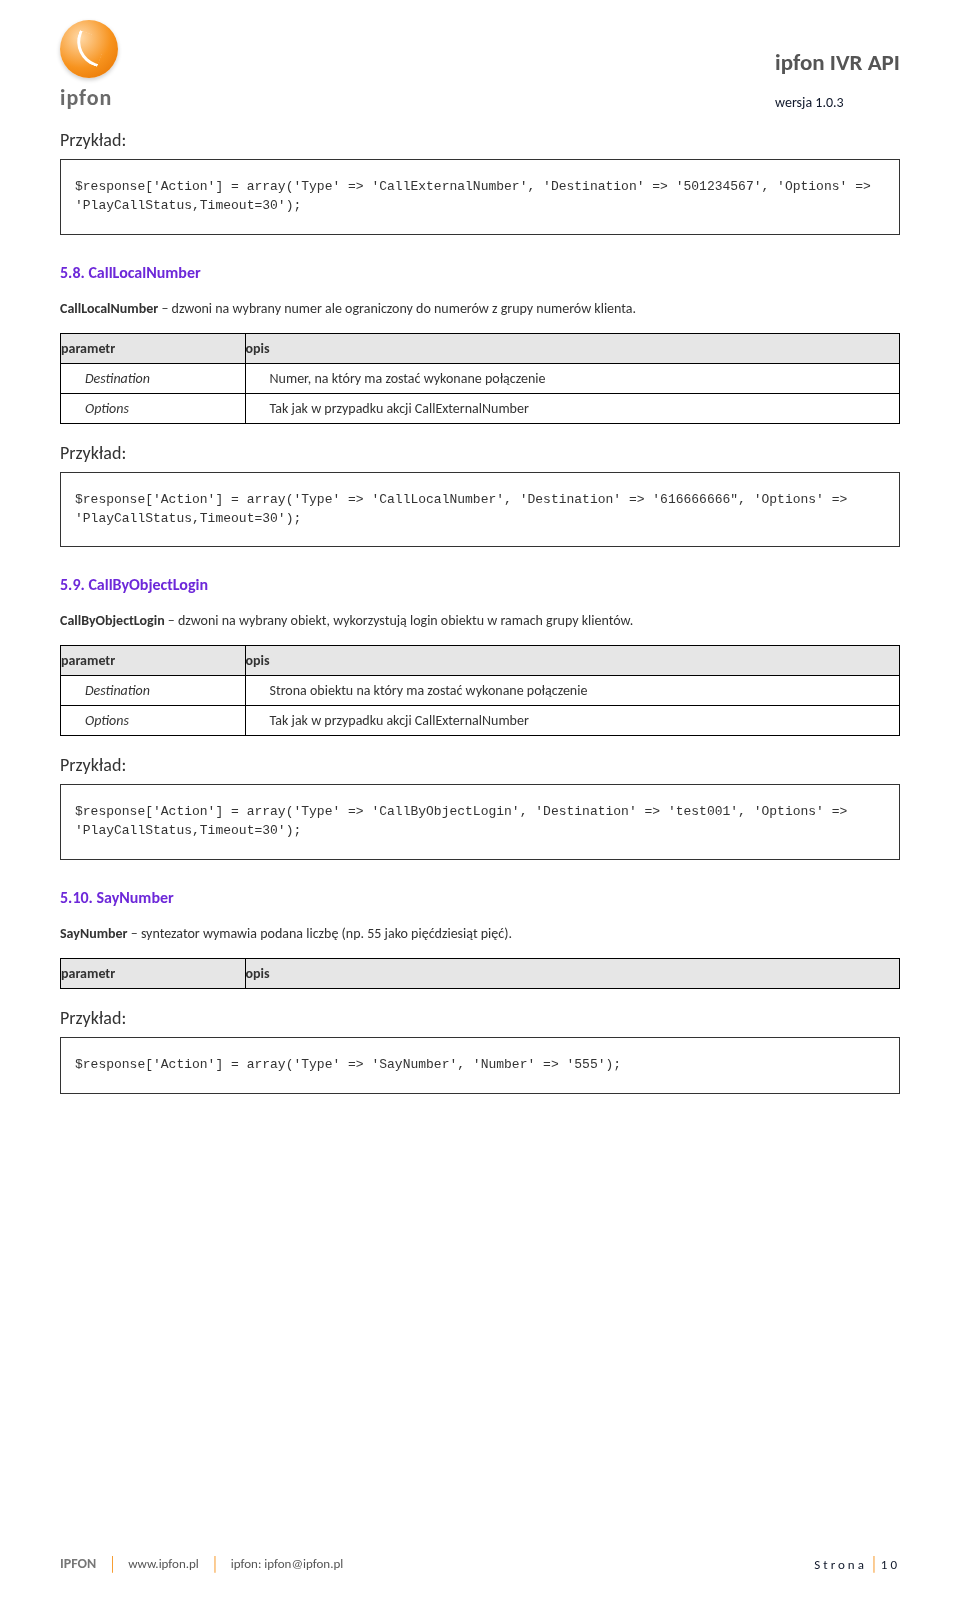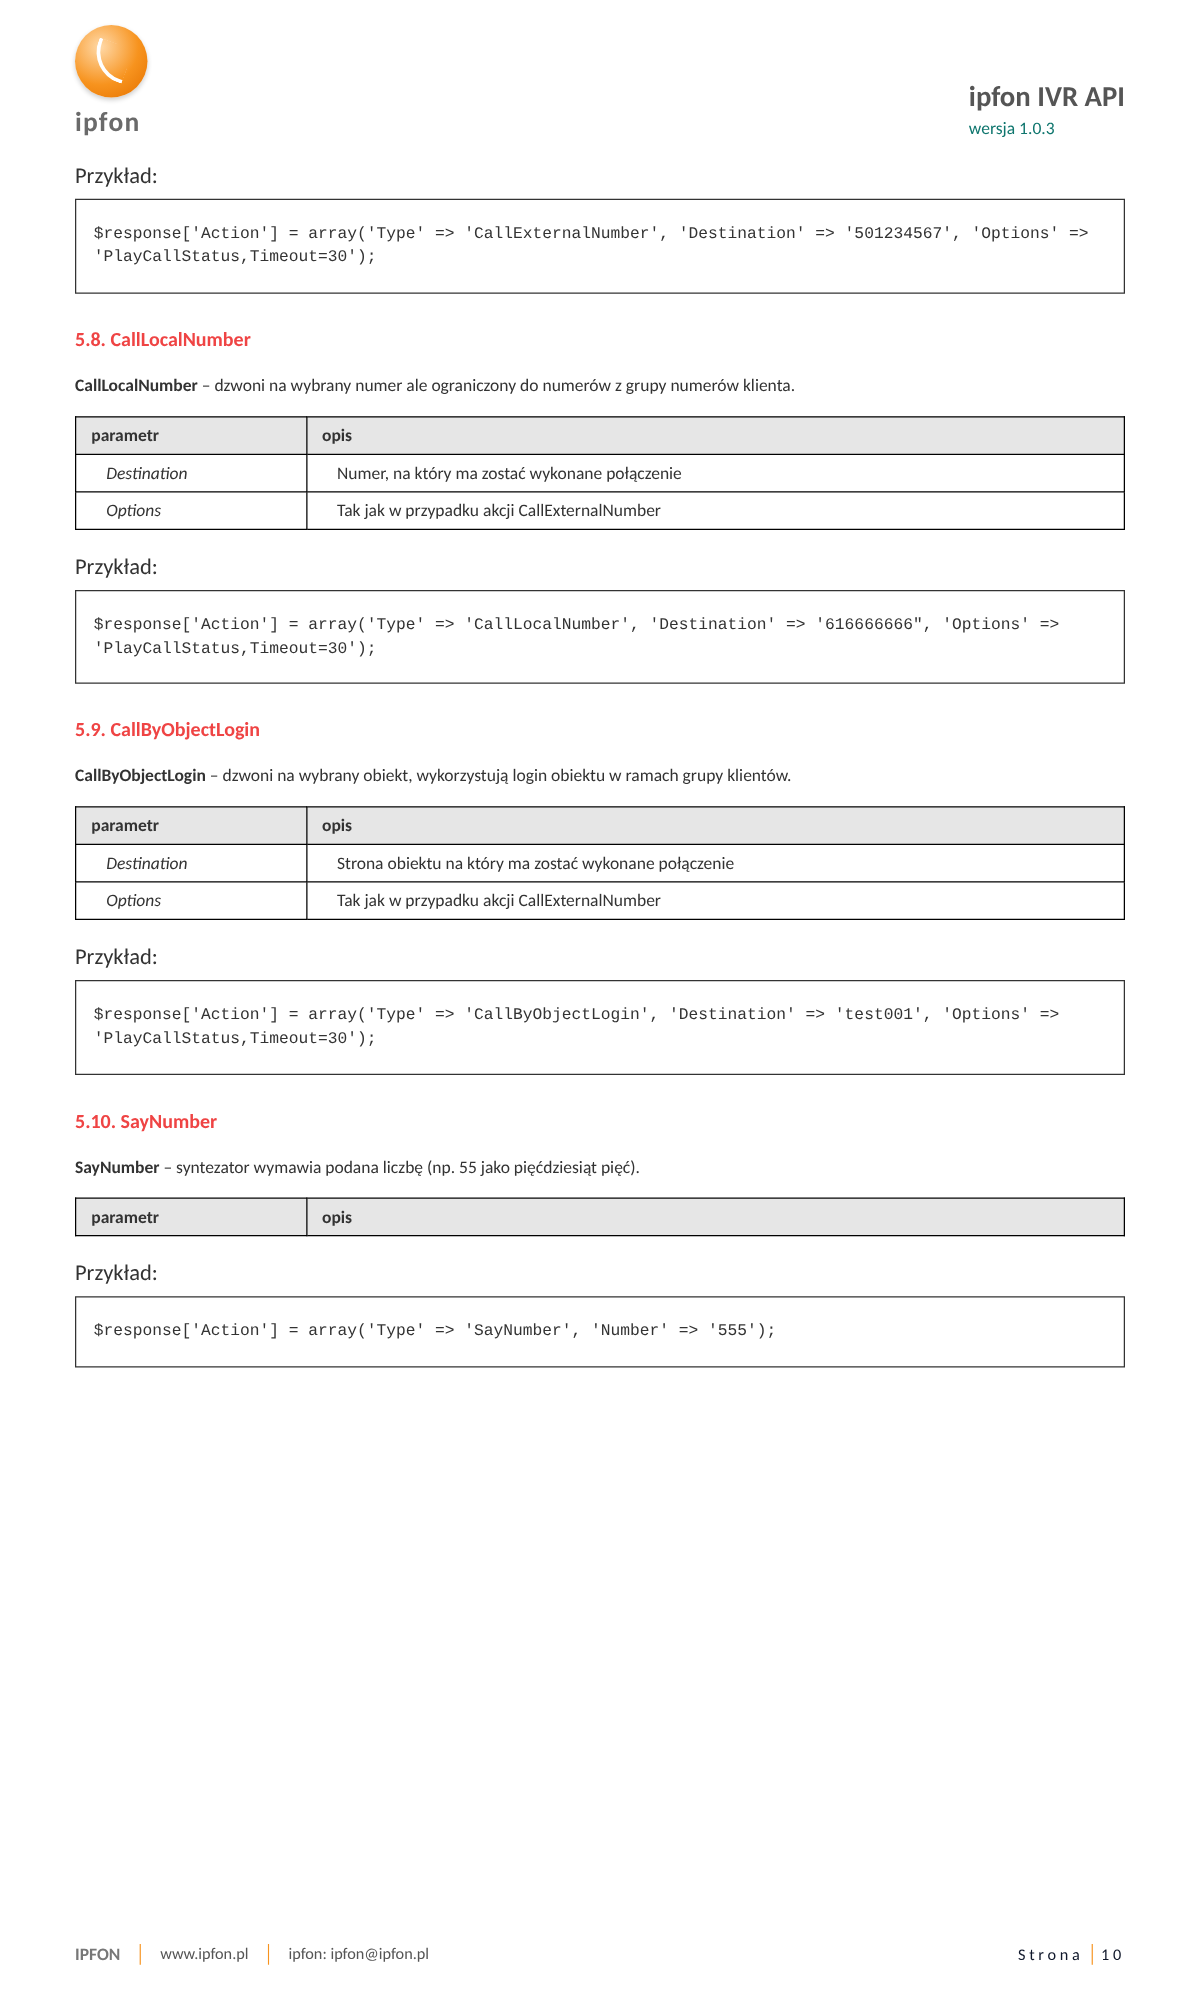--- a/index.html
+++ b/index.html
@@ -32,49 +32,49 @@
     width: 26px; height: 26px;
     border: 3px solid #fff;
     border-top: none; border-right: none;
     border-radius: 0 0 0 26px;
     top: 14px; left: 14px;
     transform: rotate(20deg);
   }
   .logo-text { font-size: 22px; font-weight: bold; color: #6a6a6a; letter-spacing: 1px; }
   .doc-title-block { text-align: left; }
   .doc-title { font-size: 23px; color: #555; font-weight: 600; }
-  .doc-version { font-size: 14px; color: #0f766e; margin-top: 2px; }
+  .doc-version { font-size: 14px; color: #0f172a; margin-top: 18px; }
   .example-label { font-size: 18px; margin-top: 18px; margin-bottom: 8px; }
   .code-box {
     border: 1px solid #333;
     padding: 18px 14px;
     font-family: Consolas, 'Courier New', monospace;
     font-size: 13px;
     white-space: pre-wrap;
     line-height: 1.45;
     margin-bottom: 20px;
   }
   .section-title {
-    color: #ef4444;
+    color: #6d28d9;
     font-size: 16px;
     font-weight: 600;
     margin-top: 28px;
     margin-bottom: 16px;
   }
   .section-desc { font-size: 14px; line-height: 1.5; margin-bottom: 14px; }
   table.param {
     width: 100%;
     border-collapse: collapse;
     margin-bottom: 10px;
   }
   table.param th {
     text-align: left;
     background: #e6e6e6;
     border: 1.2px solid #000;
-    padding: 6px 12px;
+    padding: 6px 0;
     font-weight: bold;
     font-size: 14px;
   }
   table.param td {
     border: 1px solid #000;
     padding: 6px 24px;
     font-size: 14px;
     font-style: italic;
   }
   table.param td.desc { font-style: normal; }

